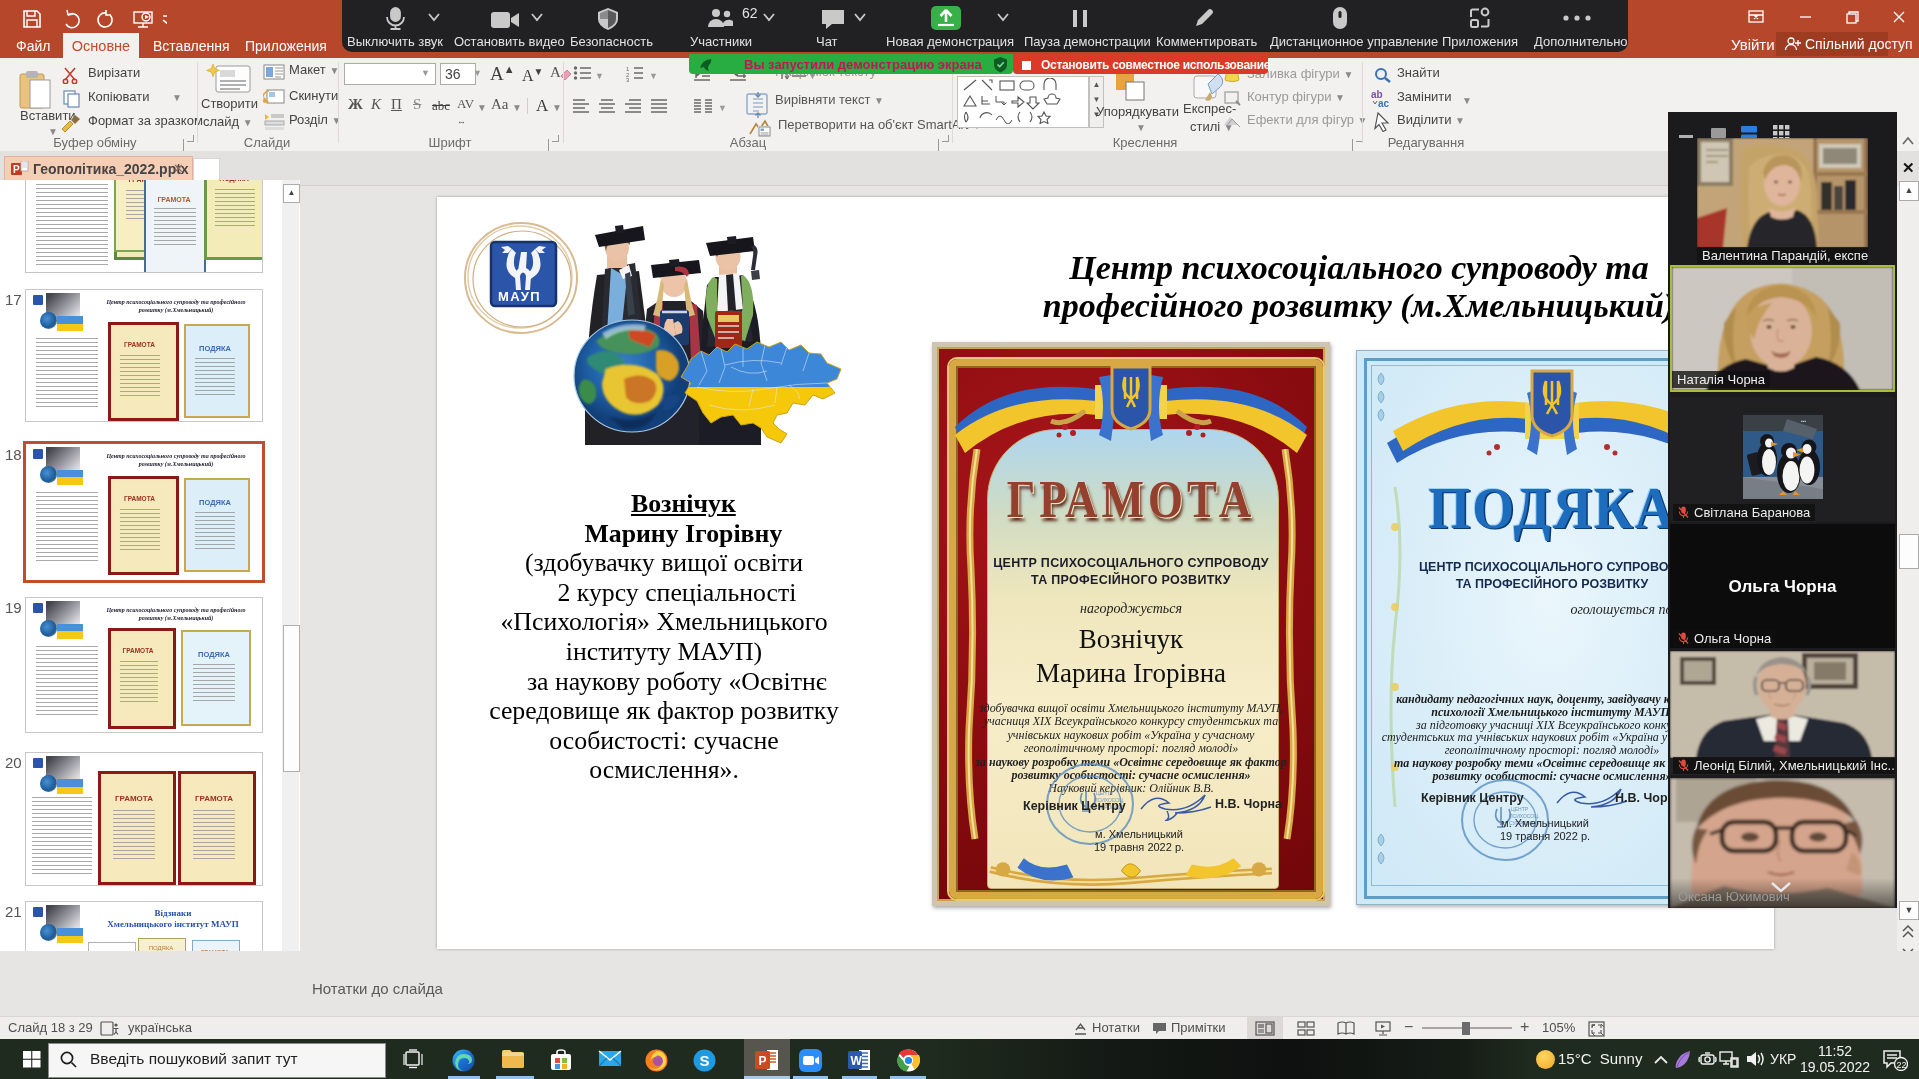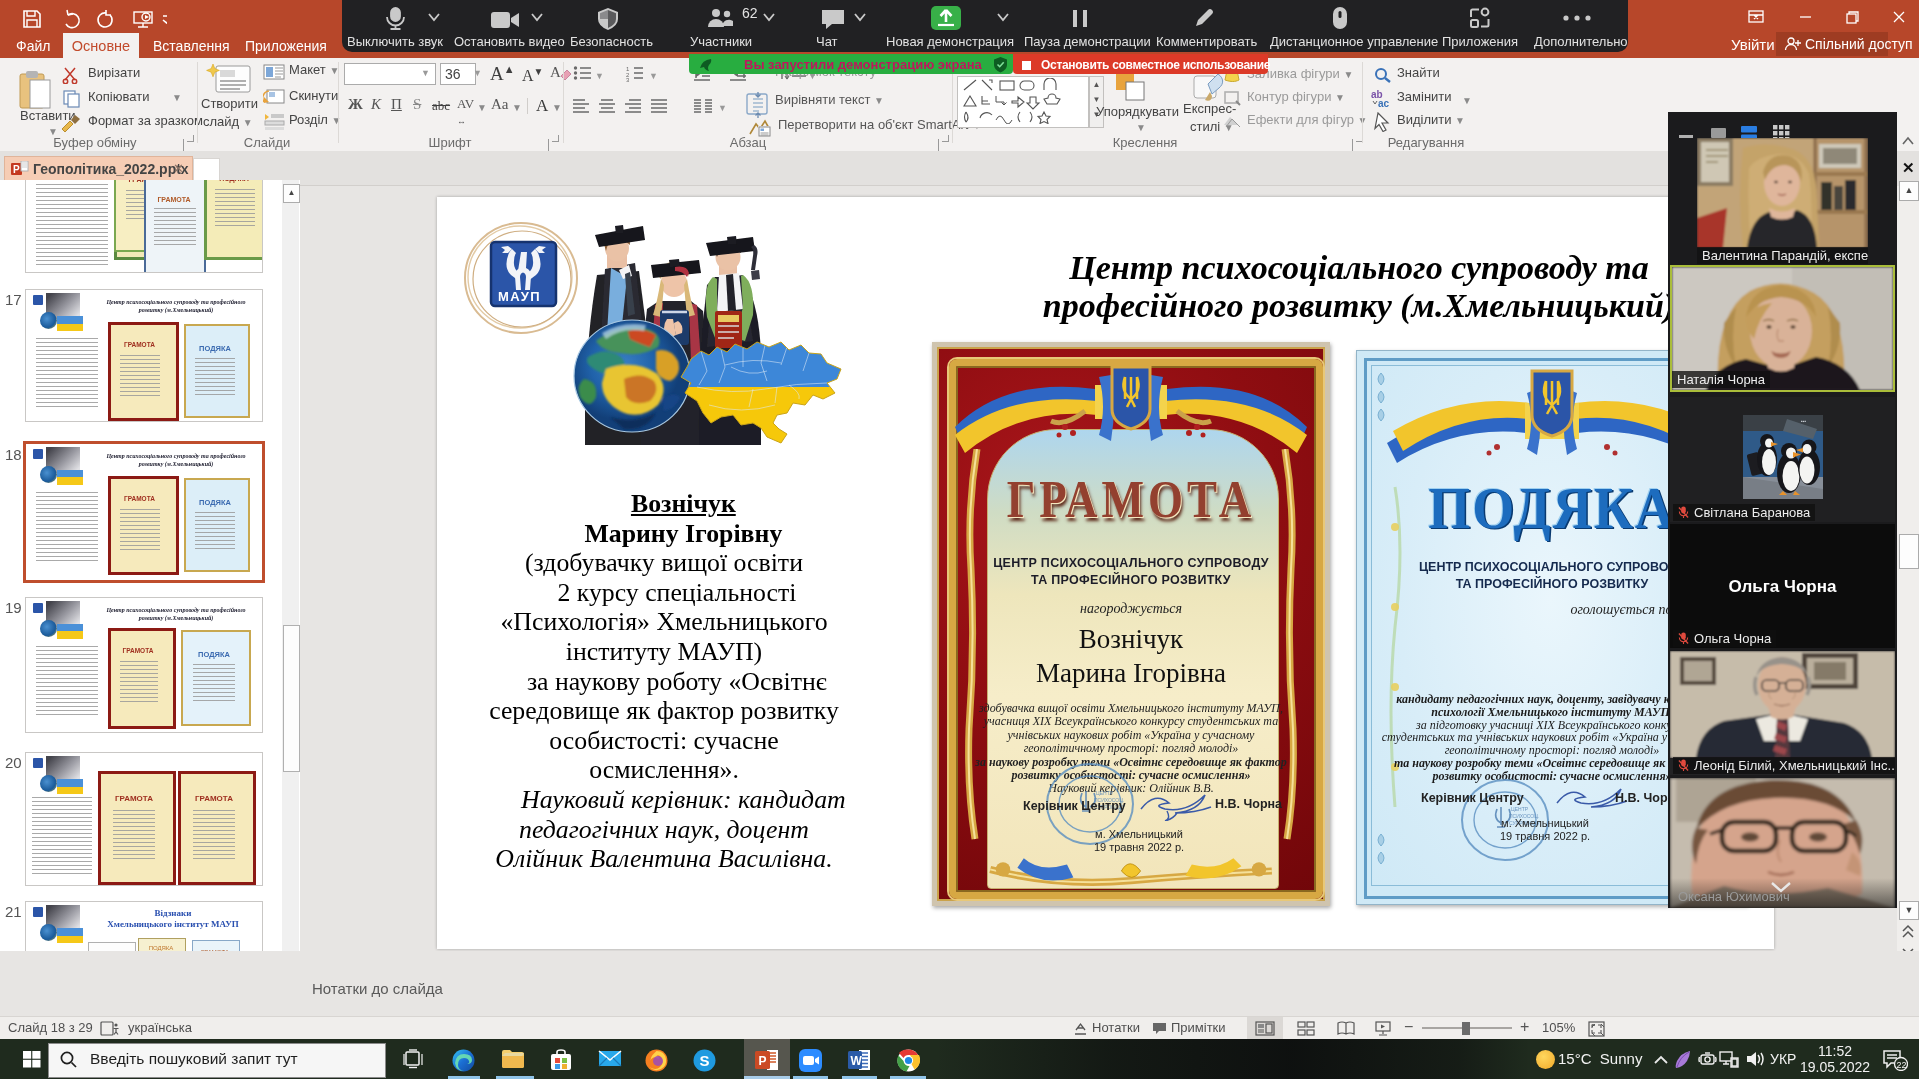--- a/index.html
+++ b/index.html
@@ -597,23 +597,21 @@
   &nbsp;&nbsp;&nbsp;&nbsp;&nbsp;&nbsp;<b style="text-decoration:underline">Вознічук</b><br>
   &nbsp;&nbsp;&nbsp;&nbsp;&nbsp;&nbsp;<b>Марину Ігорівну</b><br>
   (здобувачку вищої освіти<br>
   &nbsp;&nbsp;&nbsp;&nbsp;2 курсу спеціальності<br>
   «Психологія» Хмельницького<br>
   інституту МАУП)<br>
   &nbsp;&nbsp;&nbsp;&nbsp;за наукову роботу «Освітнє<br>
   середовище як фактор розвитку<br>
   особистості: сучасне<br>
   осмислення».<br>
-  &nbsp;&nbsp;&nbsp;&nbsp;&nbsp;&nbsp;<i>Науковий керівник: кандидат<br>
-  педагогічних наук, доцент<br>
-  Олійник Валентина Василівна.</i>
+  &nbsp;&nbsp;&nbsp;&nbsp;&nbsp;&nbsp;
  </div>
 
  <div class="abs" style="left:552px;top:52px;width:740px;text-align:center;font-family:'Liberation Serif',serif;font-size:34px;font-weight:bold;font-style:italic;line-height:38px;color:#000">Центр психосоціального супроводу та професійного розвитку (м.Хмельницький)</div>
  </div>
 
 <div class="abs" style="left:932px;top:342px;width:398px;height:564px;background:#cfc4ae;box-shadow:1px 2px 4px rgba(0,0,0,.35)">
  <div class="abs" style="left:5px;top:5px;width:384px;height:550px;background:radial-gradient(circle at 32% 28%,#ab161b 0%,#8e0d11 45%,#700609 100%);border:2px solid #caa24a">
   <div class="abs" style="left:10px;top:10px;width:360px;height:526px;border:7px solid #d7a843;border-radius:8px;box-shadow:inset 0 0 0 2px #8a6820, 0 0 0 2px #e8c878"></div>
   <div class="abs" style="left:48px;top:80px;width:290px;height:458px;background:linear-gradient(180deg,#aed6ee 0%,#cfdcc4 18%,#eee6bc 36%,#f6edc9 58%,#f2e5ba 100%);border-radius:70px 70px 4px 4px;border:1px solid #c8b070"></div>
 

